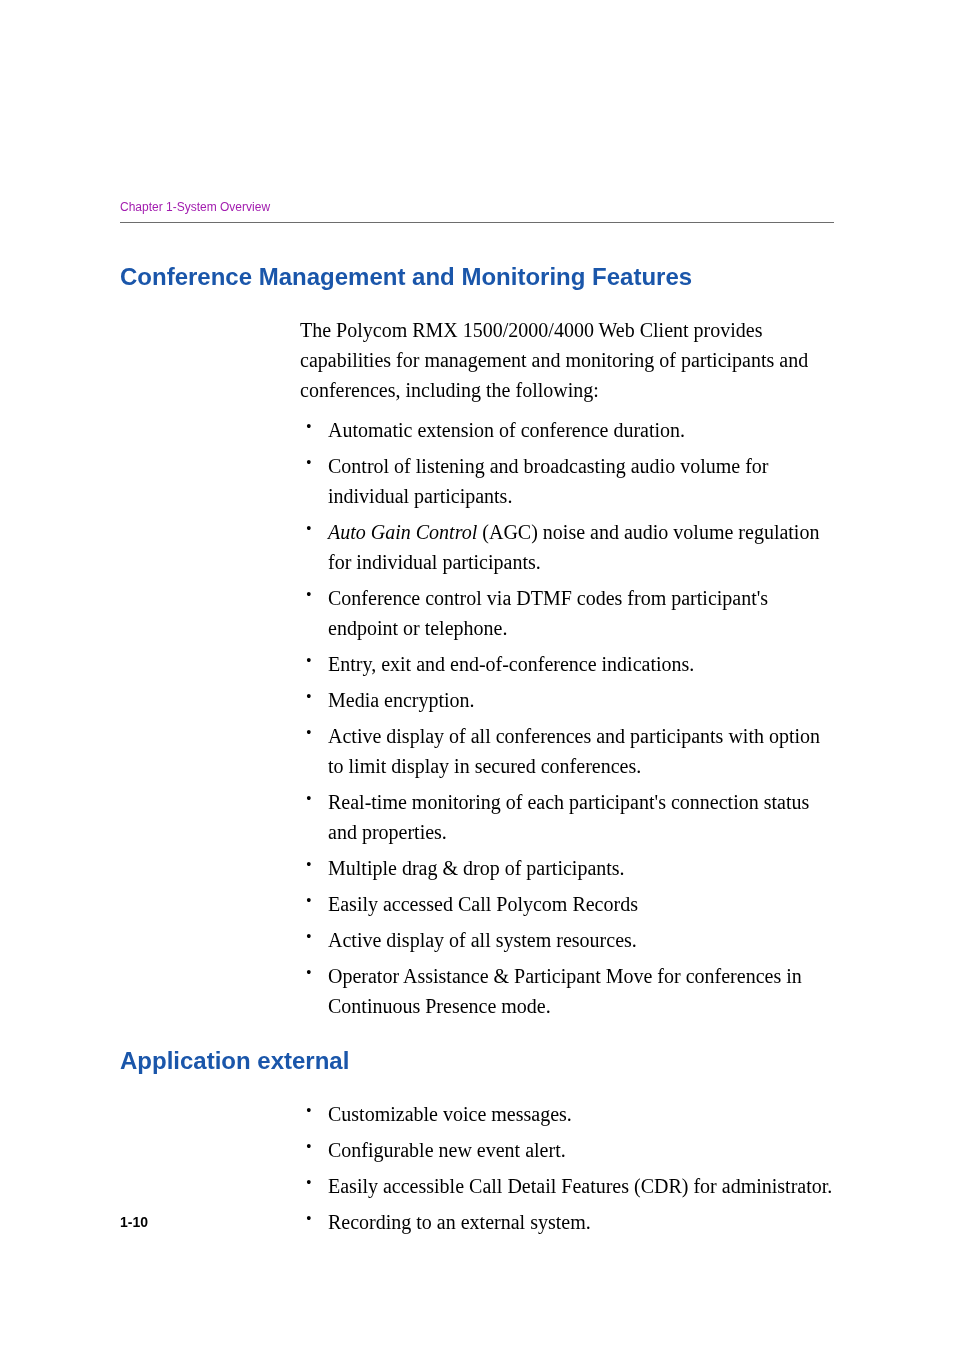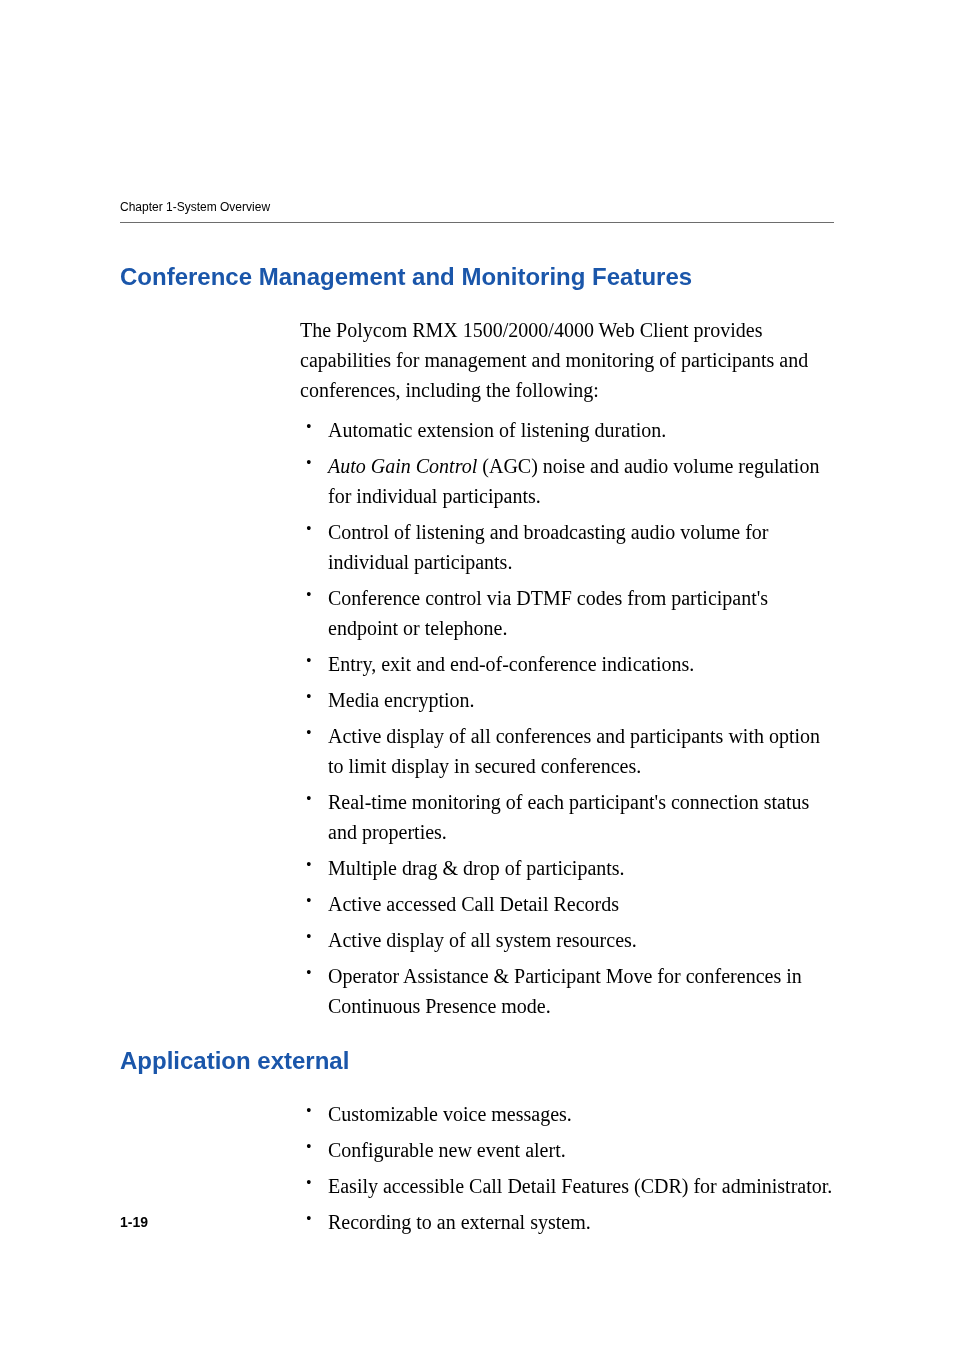--- a/index.html
+++ b/index.html
@@ -15,21 +15,21 @@
     .page {
       padding: 200px 120px 0 120px;
       box-sizing: border-box;
       height: 100%;
       position: relative;
     }
 
     .header-text {
       font-family: "Verdana", "Helvetica", Arial, sans-serif;
       font-size: 12px;
-      color: #000000;
+      color: #a21caf;
       margin-bottom: 8px;
     }
 
     .header-rule {
       border: none;
       border-top: 1.5px solid #6d6d6d;
       margin: 0 0 40px 0;
     }
 
     .heading {
@@ -103,41 +103,41 @@
 
   <div class="header-text">Chapter 1-System Overview</div>
   <hr class="header-rule">
 
   <h2 class="heading heading-lvl1">Conference Management and Monitoring Features</h2>
 
   <div class="content-indent">
     <p class="body-text paragraph">The Polycom RMX 1500/2000/4000 Web Client provides capabilities for management and monitoring of participants and conferences, including the following:</p>
 
     <ul class="doc-list">
-      <li class="body-text"><span class="list-item-text">Automatic extension of listening duration.</span></li>
+      <li class="body-text"><span class="list-item-text">Automatic extension of conference duration.</span></li>
+      <li class="body-text"><span class="list-item-text">Control of listening and broadcasting audio volume for individual participants.</span></li>
       <li class="body-text"><span class="list-item-text italic">Auto Gain Control</span><span class="list-item-text"> (AGC) noise and audio volume regulation for individual participants.</span></li>
-      <li class="body-text"><span class="list-item-text">Control of listening and broadcasting audio volume for individual participants.</span></li>
       <li class="body-text"><span class="list-item-text">Conference control via DTMF codes from participant's endpoint or telephone.</span></li>
       <li class="body-text"><span class="list-item-text">Entry, exit and end-of-conference indications.</span></li>
       <li class="body-text"><span class="list-item-text">Media encryption.</span></li>
       <li class="body-text"><span class="list-item-text">Active display of all conferences and participants with option to limit display in secured conferences.</span></li>
       <li class="body-text"><span class="list-item-text">Real-time monitoring of each participant's connection status and properties.</span></li>
       <li class="body-text"><span class="list-item-text">Multiple drag &amp; drop of participants.</span></li>
-      <li class="body-text"><span class="list-item-text">Active accessed Call Detail Records</span></li>
+      <li class="body-text"><span class="list-item-text">Easily accessed Call Polycom Records</span></li>
       <li class="body-text"><span class="list-item-text">Active display of all system resources.</span></li>
       <li class="body-text"><span class="list-item-text">Operator Assistance &amp; Participant Move for conferences in Continuous Presence mode.</span></li>
     </ul>
   </div>
 
   <h2 class="heading heading-lvl1">Application external</h2>
 
   <div class="content-indent">
     <ul class="doc-list">
       <li class="body-text"><span class="list-item-text">Customizable voice messages.</span></li>
       <li class="body-text"><span class="list-item-text">Configurable new event alert.</span></li>
       <li class="body-text"><span class="list-item-text">Easily accessible Call Detail Features (CDR) for administrator.</span></li>
       <li class="body-text"><span class="list-item-text">Recording to an external system.</span></li>
     </ul>
   </div>
 
-  <div class="page-number">1-19</div>
+  <div class="page-number">1-10</div>
 
 </div>
 
 </body></html>

